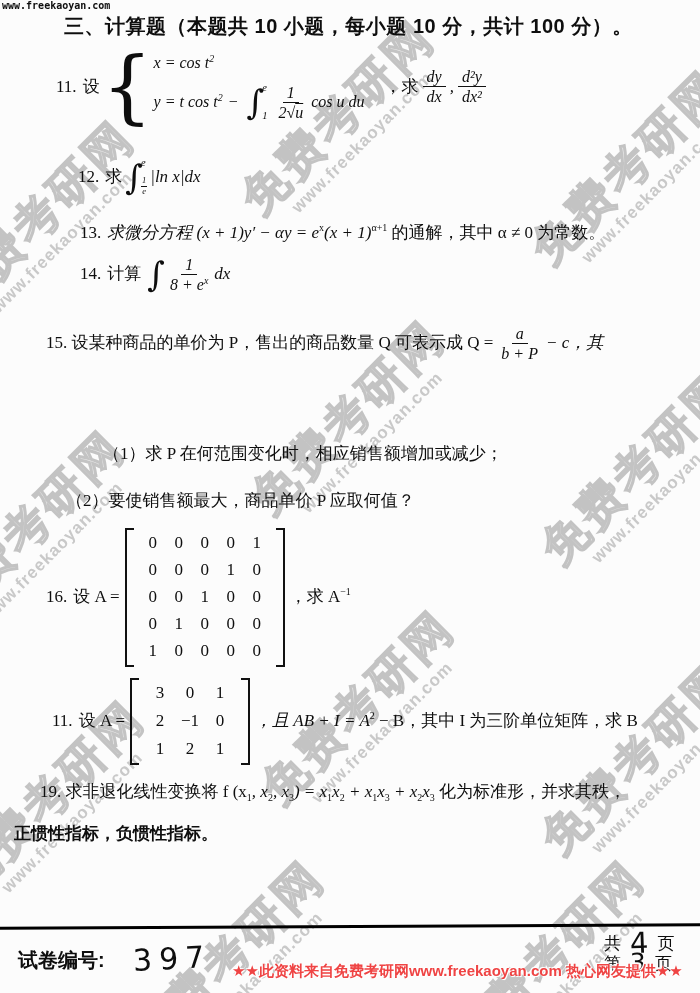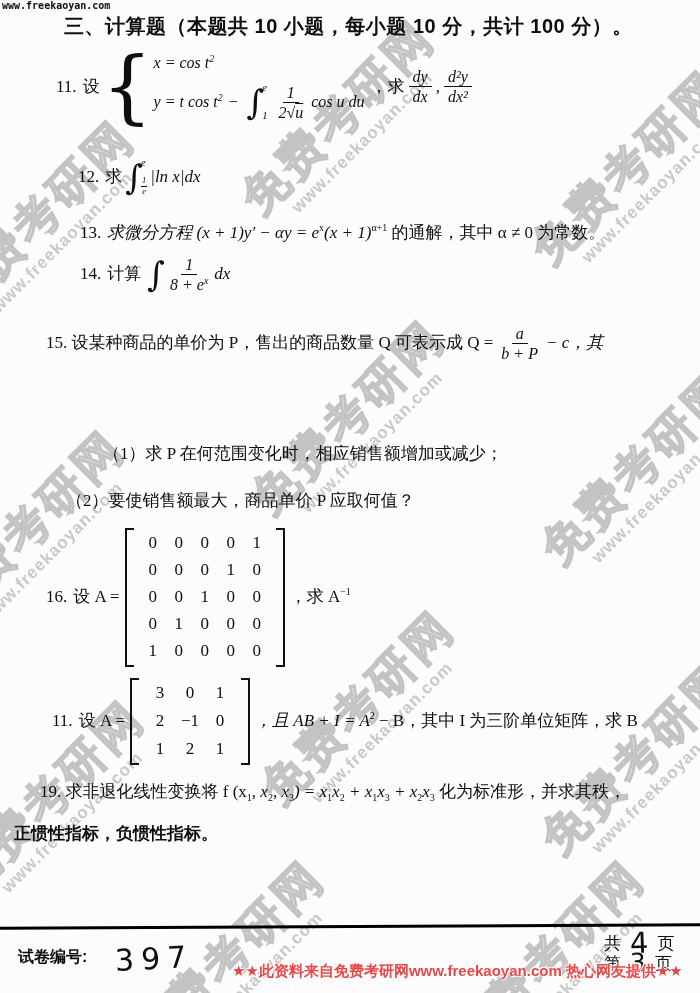--- a/index.html
+++ b/index.html
@@ -44,36 +44,36 @@
 
   .matrix{display:inline-flex;align-items:stretch;margin:0 5px;}
   .mb{width:7px;}
   .mb.l{border-left:2px solid #111;border-top:2px solid #111;border-bottom:2px solid #111;}
   .mb.r{border-right:2px solid #111;border-top:2px solid #111;border-bottom:2px solid #111;}
   .mgrid{display:grid;padding:4px 6px;justify-items:center;align-items:center;font-size:17px;}
   .g5{grid-template-columns:repeat(5,26px);row-gap:4px;}
   .g3{grid-template-columns:repeat(3,30px);row-gap:5px;}
 
   #p11{top:52px;left:56px;display:flex;align-items:center;}
-  #p11 .eqcol{display:flex;flex-direction:column;gap:9px;font-size:16px;margin-right:6px;}
+  #p11 .eqcol{display:flex;flex-direction:column;gap:9px;font-size:16px;margin-right:20px;}
   #p12{top:158px;left:78px;}
   #p13{top:222px;left:80px;width:610px;}
   #p14{top:255px;left:80px;text-align:right;}
   #p15l1{top:324px;left:46px;text-align:right;}
   #p15l2{top:396px;left:4px;}
   #p15i1{top:443px;left:66px;margin-left:37px;}
   #p15i2{top:490px;left:66px;}
   #p16{top:528px;left:46px;display:flex;align-items:center;}
   #p17{top:678px;left:52px;display:flex;align-items:center;}
   #p18l1{top:781px;left:40px;width:656px;}
   #p18l2{top:823px;left:14px;font-weight:bold;}
 
   .rule{top:925px;left:0;width:700px;border-top:3px solid #000;transform:rotate(-0.3deg);}
   #examno{top:941px;left:18px;display:flex;align-items:flex-start;}
-  #examno .lbl{font-family:"Liberation Sans","DejaVu Sans",sans-serif;font-weight:bold;font-size:16px;margin-top:6px;}
+  #examno .lbl{font-family:"Liberation Sans","DejaVu Sans",sans-serif;font-weight:bold;font-size:20px;margin-top:6px;}
   .hand{font-family:"DejaVu Sans",sans-serif;display:inline-block;}
   #examno .hand{font-size:30px;letter-spacing:7px;margin-left:28px;transform:rotate(-3deg);}
   #pages{top:930px;left:604px;font-size:17px;z-index:1;}
   #pages .pr{display:flex;align-items:center;gap:9px;}
   #pages .hand{font-size:29px;transform:rotate(-2deg);line-height:0.9;}
   #pages .pr2 .hand{font-size:25px;}
   #pages .pr2{margin-top:-4px;}
   #banner{top:962px;left:232px;z-index:2;font-family:"Liberation Sans","DejaVu Sans",sans-serif;
           font-weight:bold;font-size:15px;white-space:nowrap;color:#ef4444;
           text-shadow:1px 1px 0 #fff,-1px -1px 0 #fff,0 0 2px #fff;}

